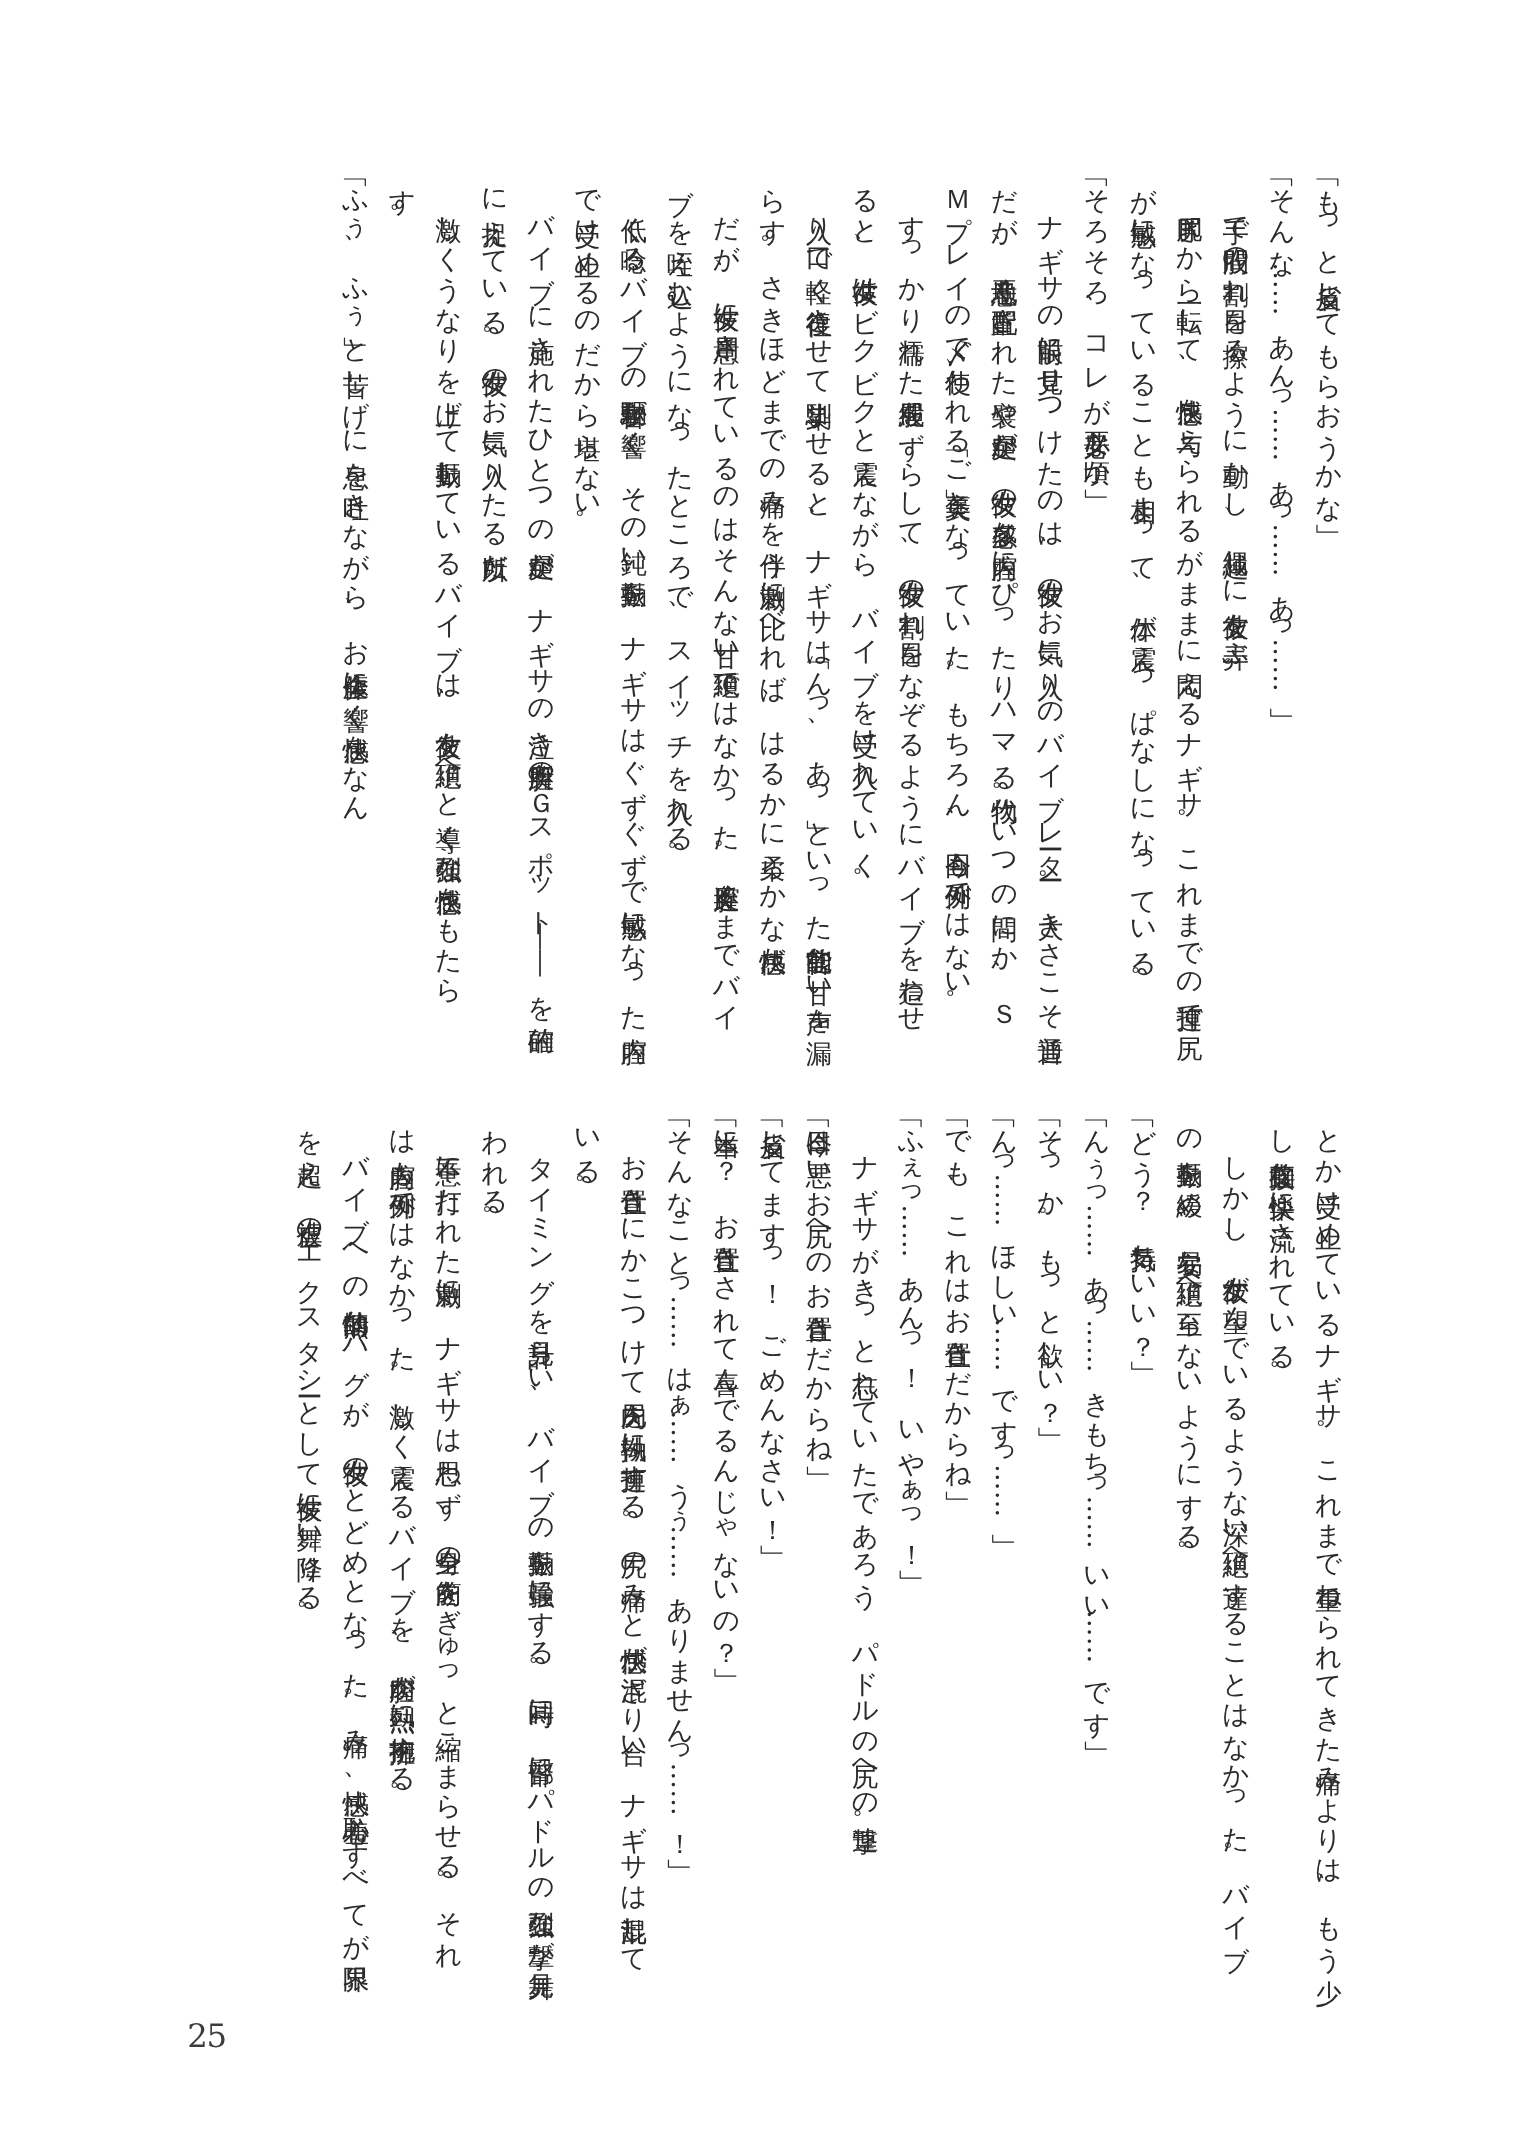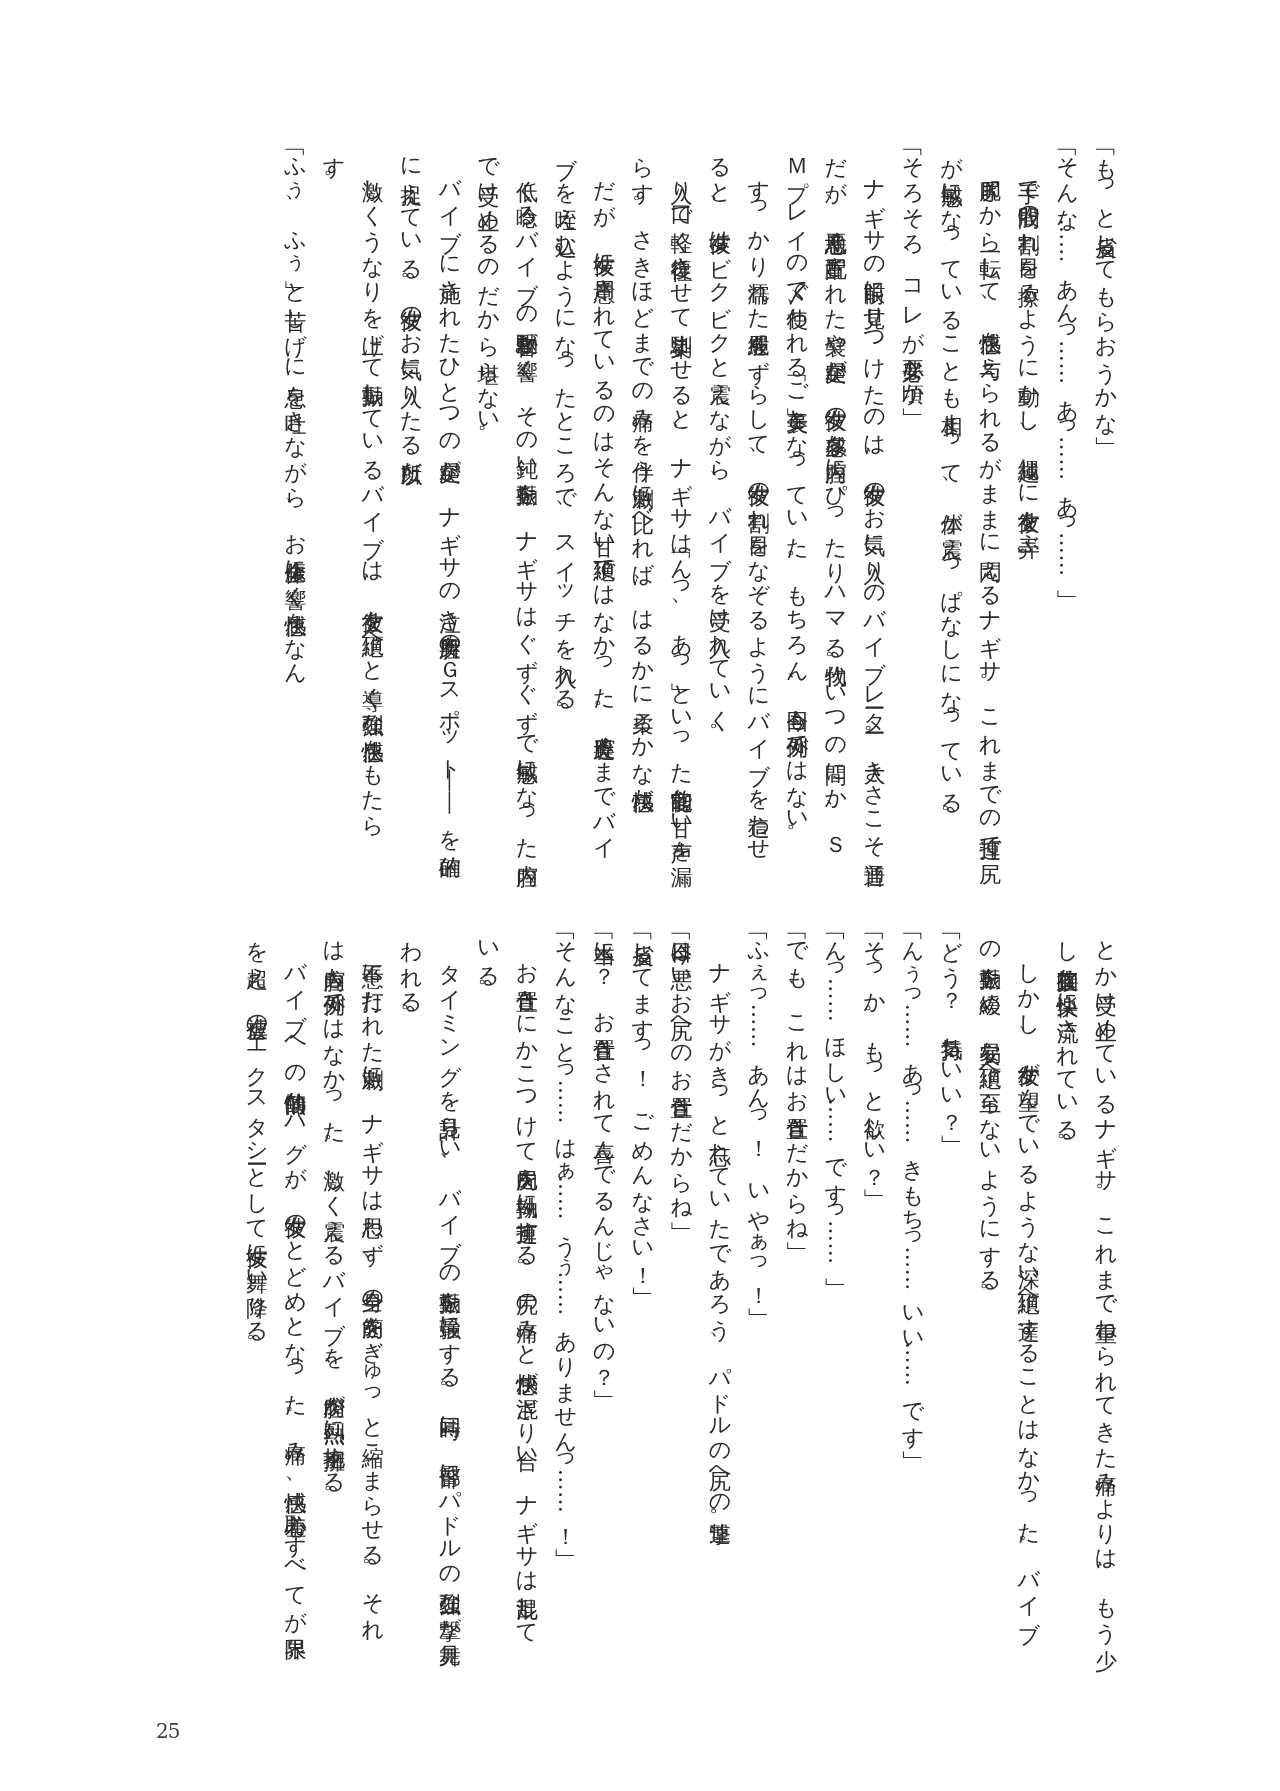--- a/index.html
+++ b/index.html
@@ -29,24 +29,23 @@
   .vblock.top    { top: 142px; }
   .vblock.bottom { top: 926px; }
   .para {
     margin: 0;
     padding: 0;
   }
   .page-number {
     position: absolute;
     left: 156px;
     top: 1682px;
-    font-size: 20px;
+    font-size: 27px;
     letter-spacing: -1px;
     color: #3d3d3d;
-    margin-top: 37px;
   }
 </style>
 </head>
 <body>
 
 <div class="page">
   <section class="vblock top">
       <p class="para">「もっと反省してもらおうかな」</p>
       <p class="para">「そんな……あんっ……あっ……あっ……」</p>
       <p class="para">　手で股間の割れ目を擦るように動かし、縄越しに彼女を弄ぶ。</p>

